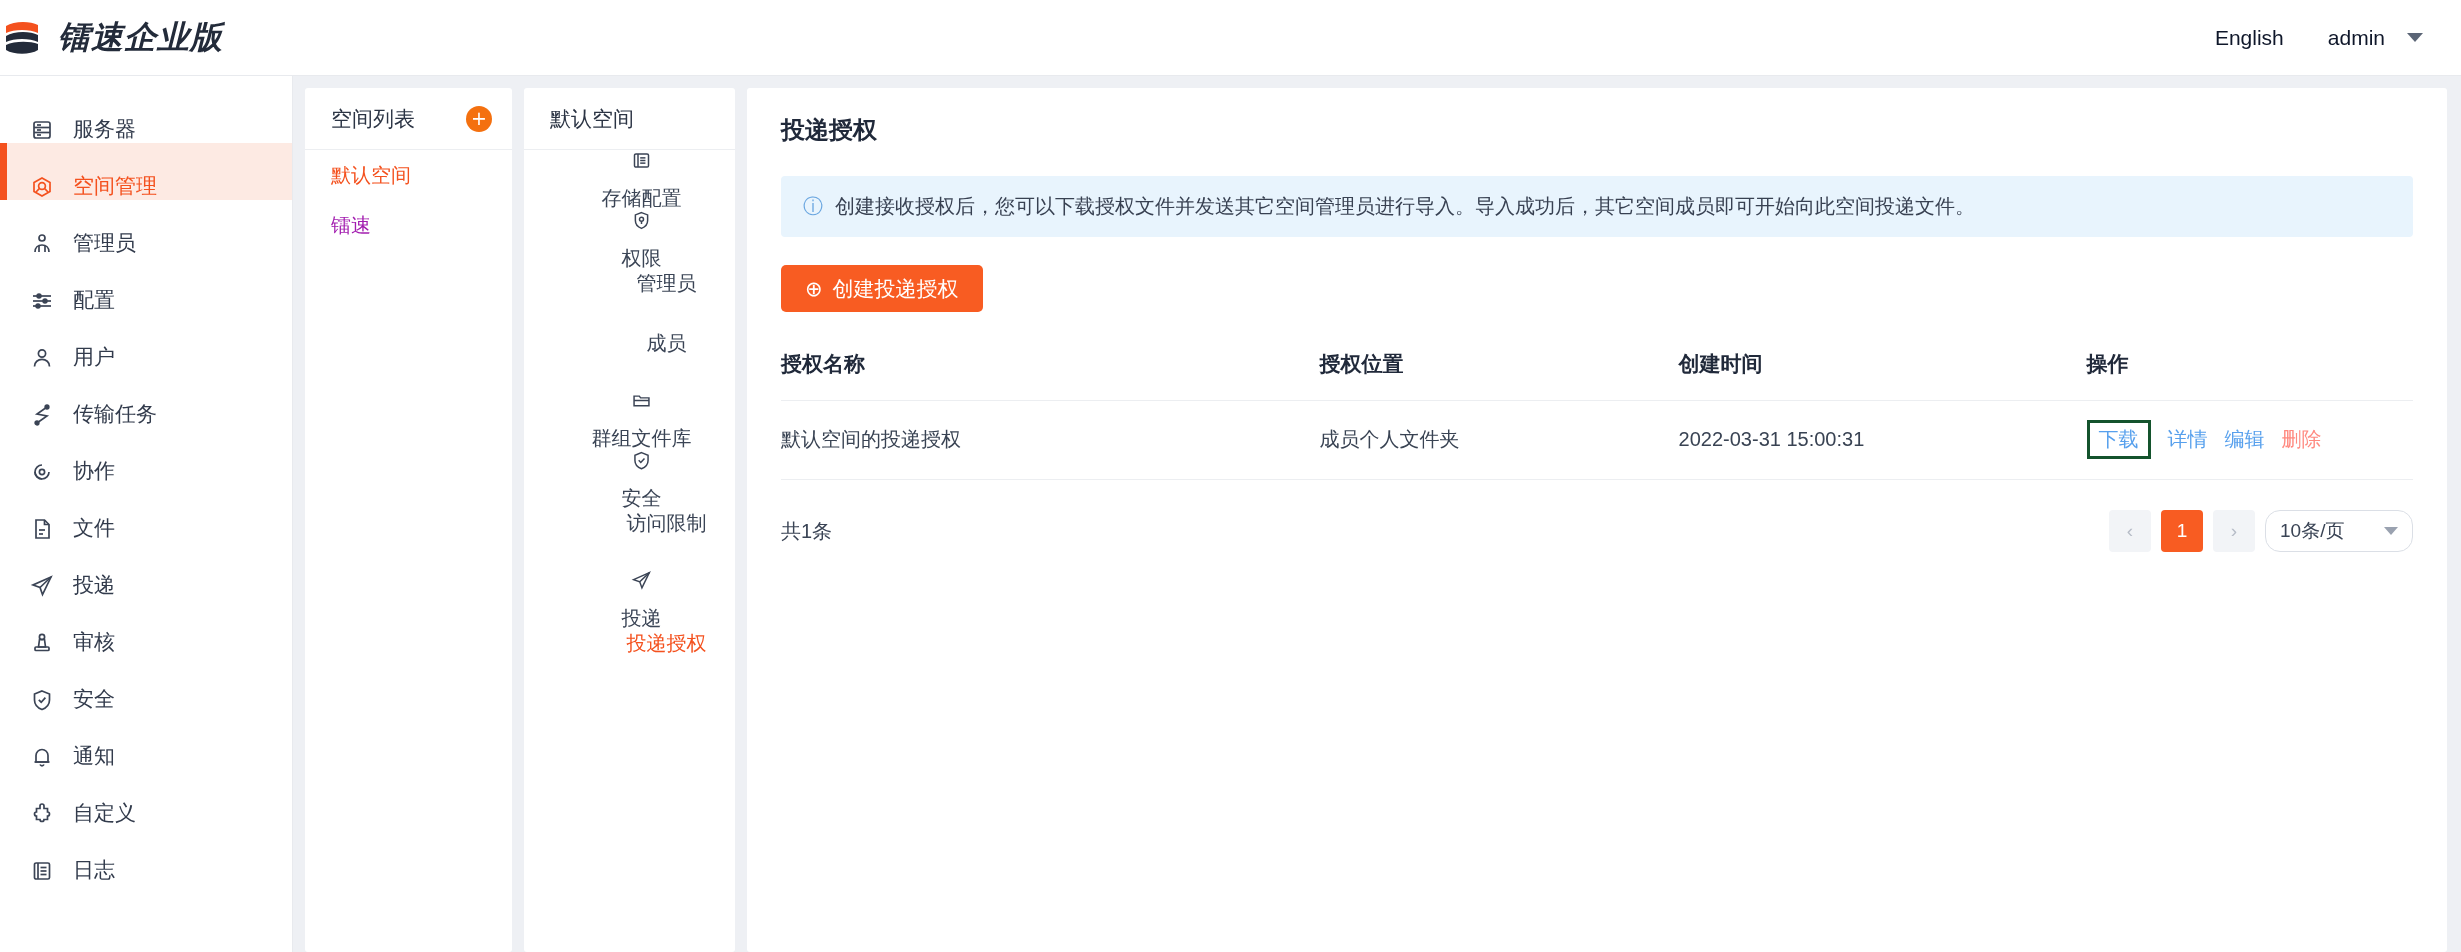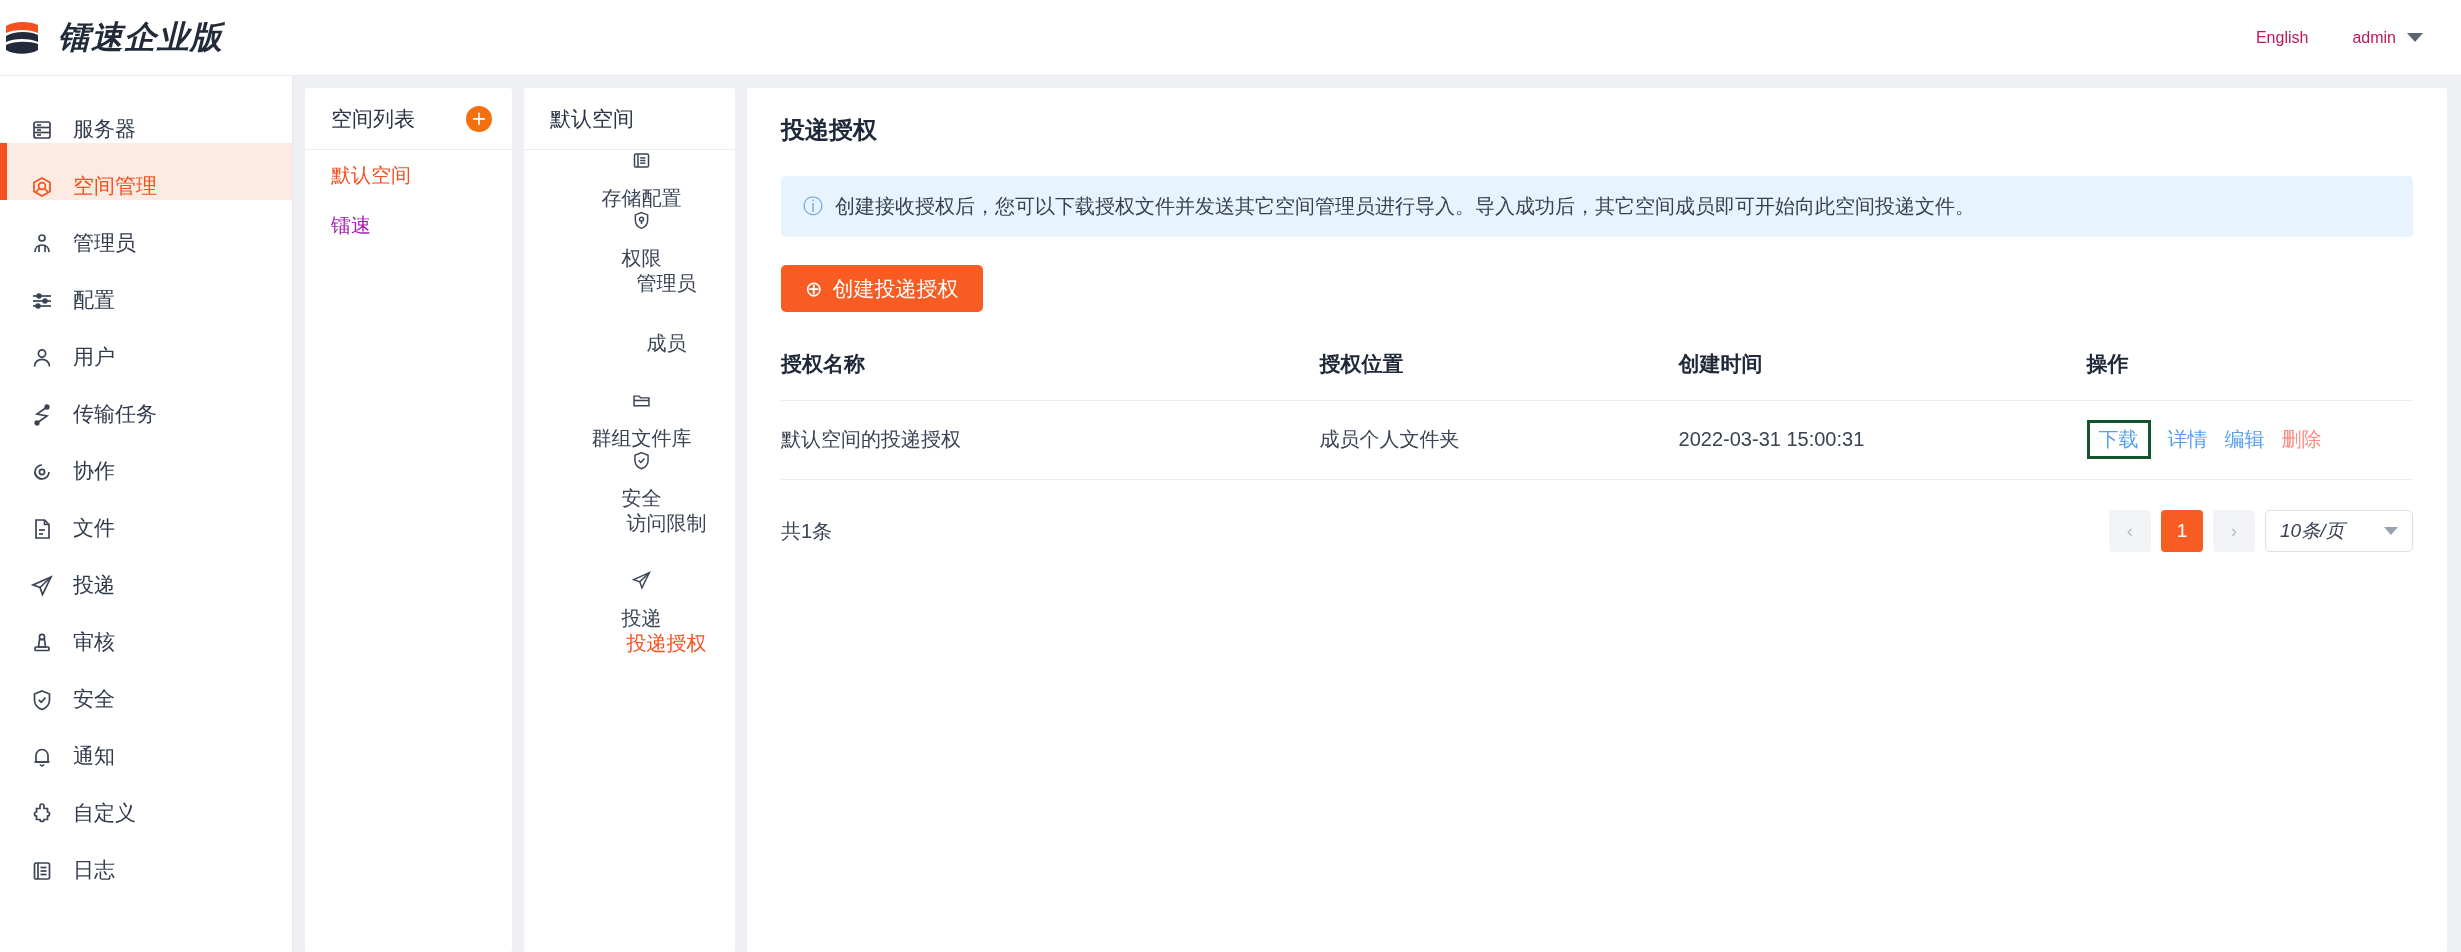--- a/index.html
+++ b/index.html
@@ -23,22 +23,22 @@
   .brand-mark { width: 44px; height: 42px; position: relative; }
   .brand-title {
     font-size: 32px; font-weight: bold; color: #232b3a;
     letter-spacing: 1px; font-style: italic;
     font-family: "DejaVu Sans", sans-serif;
   }
   .topbar-right {
     margin-left: auto; display: flex; align-items: center;
     gap: 44px; padding-right: 38px;
   }
-  .top-link { font-size: 16px; color: #be185d; cursor: pointer; }
-  .user-menu { display: flex; align-items: center; gap: 11px; cursor: pointer; }
+  .top-link { font-size: 21px; color: #0f172a; cursor: pointer; }
+  .user-menu { display: flex; align-items: center; gap: 22px; cursor: pointer; }
   .caret-down {
     width: 0; height: 0;
     border-left: 8px solid transparent; border-right: 8px solid transparent;
     border-top: 9px solid #5b6576;
   }
 
   
   .body-wrap { display: flex; flex: 1; min-height: 0; }
 
   
@@ -151,24 +151,23 @@
   .pager { margin-left: auto; display: flex; align-items: center; gap: 10px; }
   .pg-btn {
     width: 42px; height: 42px; border-radius: 4px;
     background: #f2f4f7; color: #b6bcc7;
     display: flex; align-items: center; justify-content: center;
     font-size: 19px; cursor: pointer;
   }
   .pg-btn.current { background: #f85c22; color: #fff; }
   .pg-select {
     height: 42px; min-width: 148px; border: 1px solid #dbdfe6;
-    border-radius: 5px; display: flex; align-items: center;
+    border-radius: 15px; display: flex; align-items: center;
     padding: 0 14px; gap: 18px; font-size: 19px; color: #3a4455;
     cursor: pointer;
-    font-style: italic;
   }
   .sel-caret {
     margin-left: auto; width: 0; height: 0;
     border-left: 7px solid transparent; border-right: 7px solid transparent;
     border-top: 8px solid #9aa2b0;
   }
 </style>
 </head>
 <body>
 

